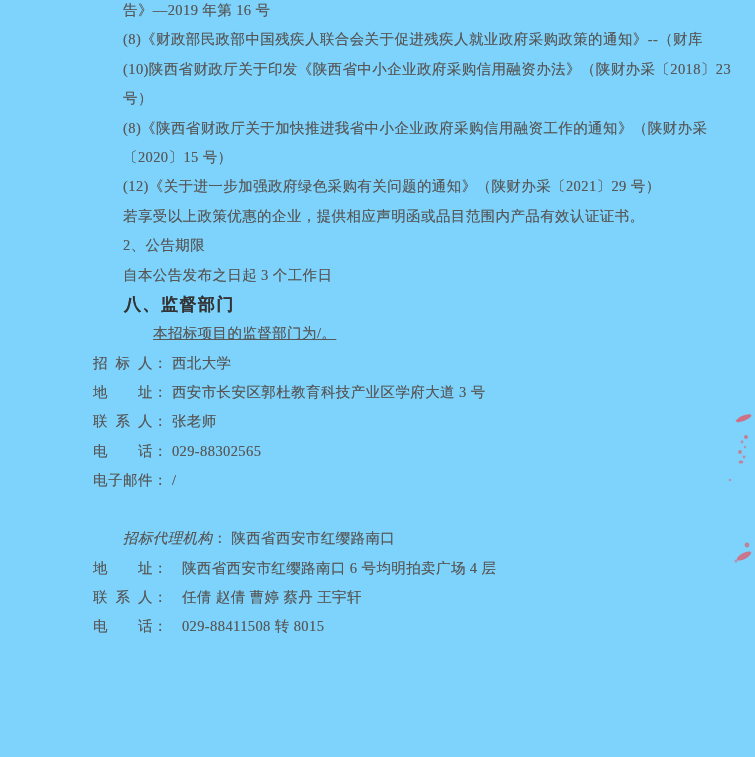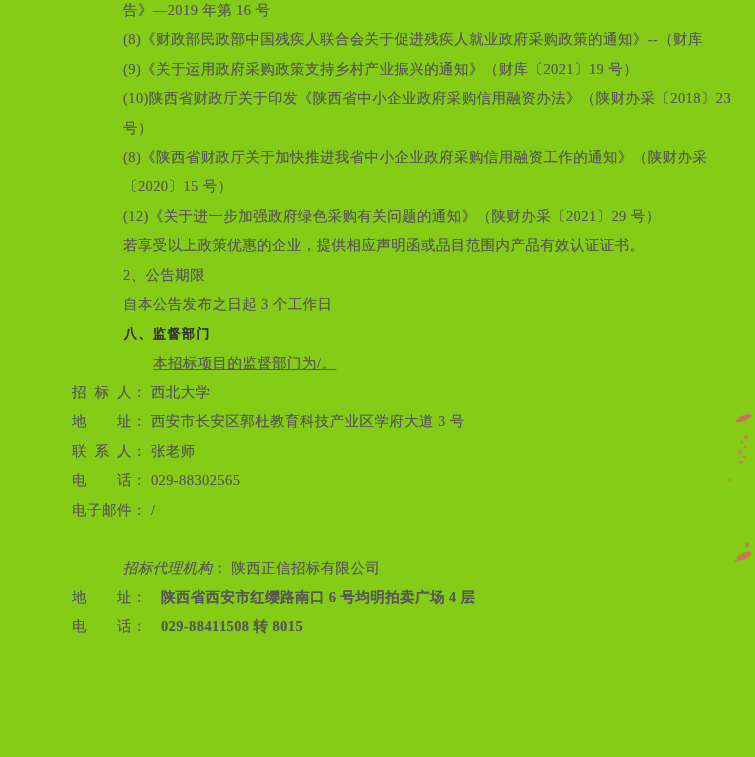--- a/index.html
+++ b/index.html
@@ -19,66 +19,66 @@
     letter-spacing:0.4px;
     white-space:pre;
     text-shadow:0 0 0.6px rgba(90,90,90,0.55);
   }
   .ln.item{}
   .ln.cont{margin-left:123px;}
   .ln.heading{
     margin-left:124px;
     font-family:"Liberation Sans","DejaVu Sans",sans-serif;
     font-weight:bold;
-    font-size:13px;
+    font-size:17px;
     color:var(--head,#333333);
     letter-spacing:1.5px;
     text-shadow:0 0 0.5px rgba(40,40,40,0.6);
   }
   .ln.sub{margin-left:153px;text-decoration:underline;}
-  .ln.contact{margin-left:72px;}
+  .ln.contact{margin-left:93px;}
   .ln.spacer{height:28.6px;}
   .lbl{
     display:inline-block;
     width:60px;
     text-align:justify;
     text-align-last:justify;
     -moz-text-align-last:justify;
   }
   .contact-wide .lbl{width:auto;text-align-last:auto;font-style:italic;}
   .val{margin-left:4px;}
-  .gapped .val{margin-left:14px;font-weight:bold;}
+  .gapped .val{margin-left:14px;}
   .seal{position:absolute;right:0;top:0;pointer-events:none;}
 </style>
 </head>
 <body>
 
-<div class="page" style="background: #84cc16;">
+<div class="page" style="background: #7dd3fc;">
   <div id="doc">
       <div class="ln cont">告》—2019 年第 16 号</div>
       <div class="ln item">(8)《财政部民政部中国残疾人联合会关于促进残疾人就业政府采购政策的通知》--（财库</div>
-      <div class="ln item">(9)《关于运用政府采购政策支持乡村产业振兴的通知》（财库〔2021〕19 号）</div>
       <div class="ln item">(10)陕西省财政厅关于印发《陕西省中小企业政府采购信用融资办法》（陕财办采〔2018〕23</div>
       <div class="ln cont">号）</div>
       <div class="ln item">(8)《陕西省财政厅关于加快推进我省中小企业政府采购信用融资工作的通知》（陕财办采</div>
       <div class="ln cont">〔2020〕15 号）</div>
       <div class="ln item">(12)《关于进一步加强政府绿色采购有关问题的通知》（陕财办采〔2021〕29 号）</div>
       <div class="ln cont">若享受以上政策优惠的企业，提供相应声明函或品目范围内产品有效认证证书。</div>
       <div class="ln item">2、公告期限</div>
       <div class="ln cont">自本公告发布之日起 3 个工作日</div>
       <div class="ln heading">八、监督部门</div>
       <div class="ln sub">本招标项目的监督部门为/。</div>
       <div class="ln contact"><span class="lbl">招标人</span><span>：</span><span class="val">西北大学</span></div>
       <div class="ln contact"><span class="lbl">地址</span><span>：</span><span class="val">西安市长安区郭杜教育科技产业区学府大道 3 号</span></div>
       <div class="ln contact"><span class="lbl">联系人</span><span>：</span><span class="val">张老师</span></div>
       <div class="ln contact"><span class="lbl">电话</span><span>：</span><span class="val">029-88302565</span></div>
       <div class="ln contact"><span class="lbl">电子邮件</span><span>：</span><span class="val">/</span></div>
       <div class="ln spacer"></div>
-      <div class="ln contact-wide"><span class="lbl">招标代理机构</span><span>：</span><span class="val">陕西正信招标有限公司</span></div>
+      <div class="ln contact-wide"><span class="lbl">招标代理机构</span><span>：</span><span class="val">陕西省西安市红缨路南口</span></div>
       <div class="ln contact gapped"><span class="lbl">地址</span><span>：</span><span class="val">陕西省西安市红缨路南口 6 号均明拍卖广场 4 层</span></div>
+      <div class="ln contact gapped"><span class="lbl">联系人</span><span>：</span><span class="val">任倩 赵倩 曹婷 蔡丹 王宇轩</span></div>
       <div class="ln contact gapped"><span class="lbl">电话</span><span>：</span><span class="val">029-88411508 转 8015</span></div>
     </div>
 
   <svg class="seal" width="60" height="600" viewBox="695 0 60 600" xmlns="http://www.w3.org/2000/svg">
     <g fill="var(--stamp,#dd5f6e)">
       <ellipse cx="744" cy="418" rx="8" ry="2.6" transform="rotate(-22 744 418)" opacity="0.85"></ellipse>
       <ellipse cx="738" cy="421" rx="2.5" ry="1.4" opacity="0.5"></ellipse>
       <circle cx="746" cy="437" r="2.0" opacity="0.75"></circle>
       <circle cx="742" cy="442" r="1.4" opacity="0.6"></circle>
       <circle cx="745" cy="447" r="1.2" opacity="0.55"></circle>

